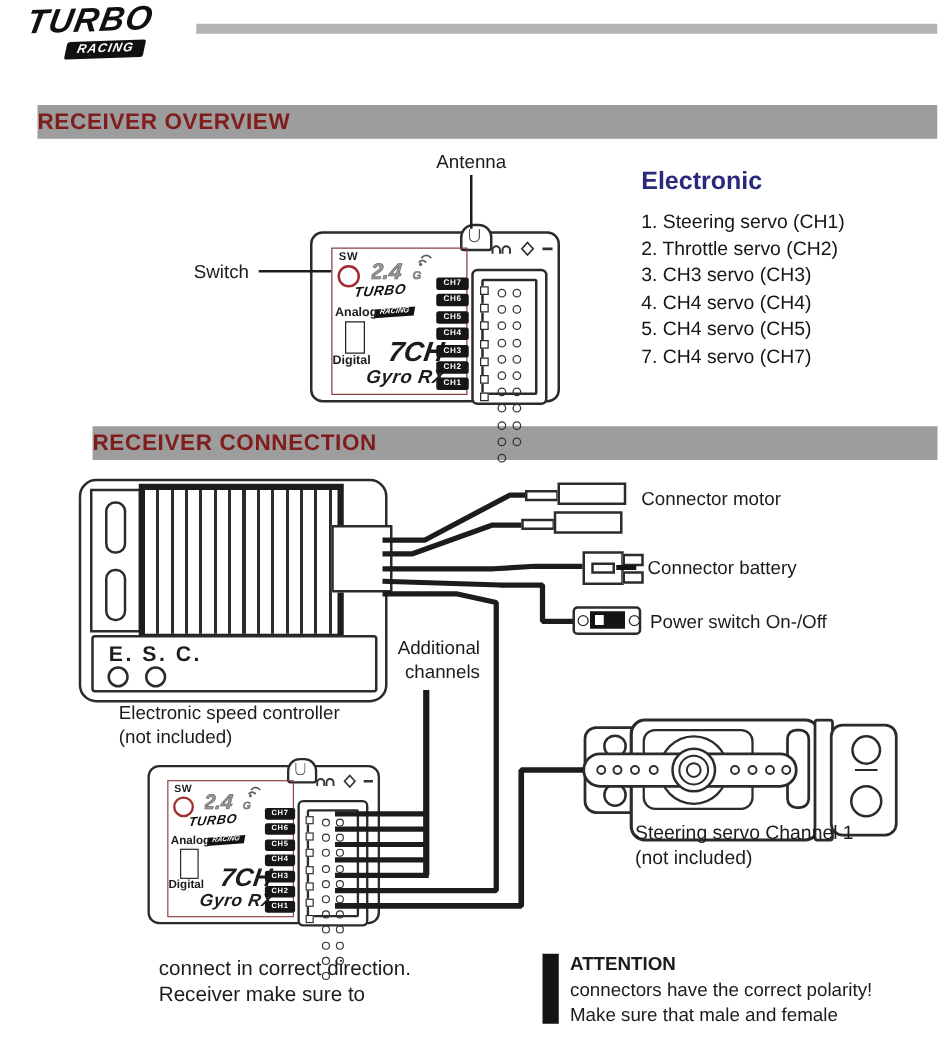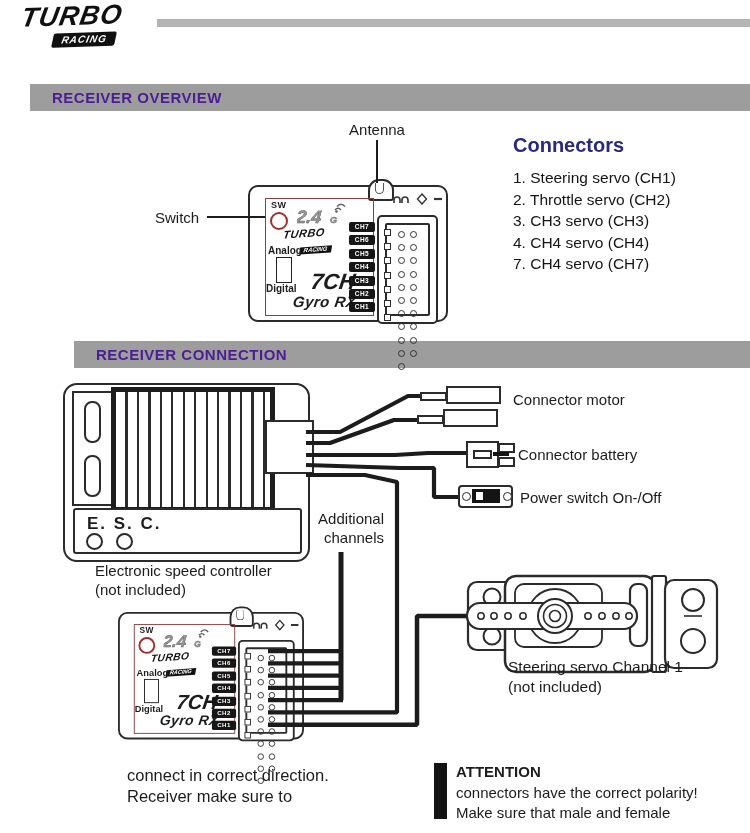--- a/index.html
+++ b/index.html
@@ -7,22 +7,22 @@
        font-family:"Liberation Sans",sans-serif;color:#1c1c1c;}
   .abs{position:absolute;}
   
   .brand{left:22px;top:3px;transform:rotate(-2deg);z-index:8;}
   .brand-word{font-style:italic;font-weight:900;font-size:27px;letter-spacing:1px;color:#101010;
               transform:skewX(-12deg);display:block;line-height:26px;}
   .brand-badge{display:inline-block;background:#101010;color:#fff;font-style:italic;font-weight:900;
                font-size:10px;padding:1px 9px 2px 9px;margin-left:30px;margin-top:-3px;
                transform:skewX(-14deg);border-radius:2px;letter-spacing:1px;}
   .topbar{left:157px;top:19px;width:593px;height:8px;background:#b4b4b4;z-index:2;}
-  .secbar{left:30px;width:720px;height:27px;background:#9d9d9d;z-index:2;color:#4c1d95;
-          font-weight:700;font-size:15px;line-height:27px;padding-left:22px;box-sizing:border-box;
+  .secbar{left:30px;width:720px;height:27px;background:#9d9d9d;z-index:2;color:#7f1d1d;
+          font-weight:700;font-size:18px;line-height:27px;box-sizing:border-box;
           letter-spacing:0.5px;}
   
   .lbl{font-size:15px;z-index:8;}
   .cap{font-size:15px;line-height:19px;z-index:8;}
   .leader-h{background:#1c1c1c;height:2px;z-index:8;}
   .leader-v{background:#1c1c1c;width:2px;z-index:8;}
   
   .connectors-title{left:513px;top:134px;color:#29297d;font-weight:700;font-size:20px;z-index:8;}
   .connectors-list{left:513px;top:167px;z-index:8;}
   .connector-item{font-size:15.5px;line-height:21.5px;color:#151515;}
@@ -171,26 +171,27 @@
             <div class="rx-pin"></div>
             <div class="rx-pin"></div>
             <div class="rx-pin"></div>
             <div class="rx-pin"></div>
           </div>
       </div>
     </div>
   </div>
 </div>
 
-<div class="abs connectors-title">Connectors</div>
+<div class="abs connectors-title">Electronic</div>
 <div class="abs connectors-list" id="connectors-list">
     <div class="connector-item">1. Steering servo (CH1)</div>
     <div class="connector-item">2. Throttle servo (CH2)</div>
     <div class="connector-item">3. CH3 servo (CH3)</div>
     <div class="connector-item">4. CH4 servo (CH4)</div>
+    <div class="connector-item">5. CH4 servo (CH5)</div>
     <div class="connector-item">7. CH4 servo (CH7)</div>
   </div>
 
 <div class="abs secbar" style="top:341px;margin-left:44px;">RECEIVER CONNECTION</div>
 
 <div class="abs esc-outer"></div>
 <div class="abs esc-strip">
   <div class="esc-pill" style="top:8px;"></div>
   <div class="esc-pill" style="top:62px;"></div>
 </div>

